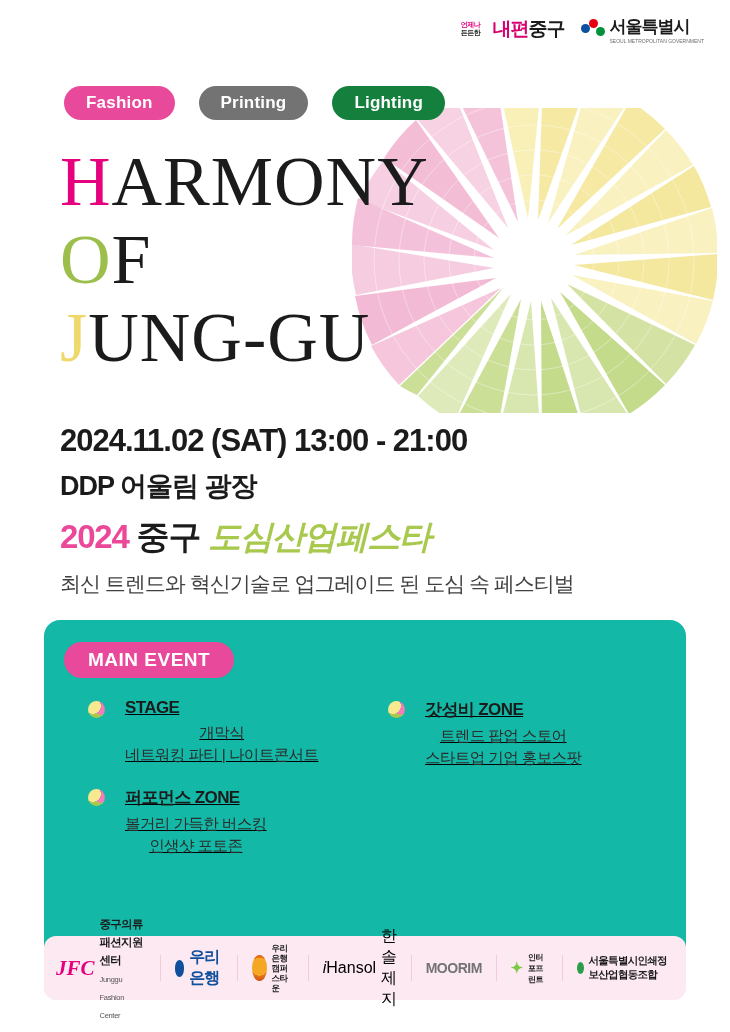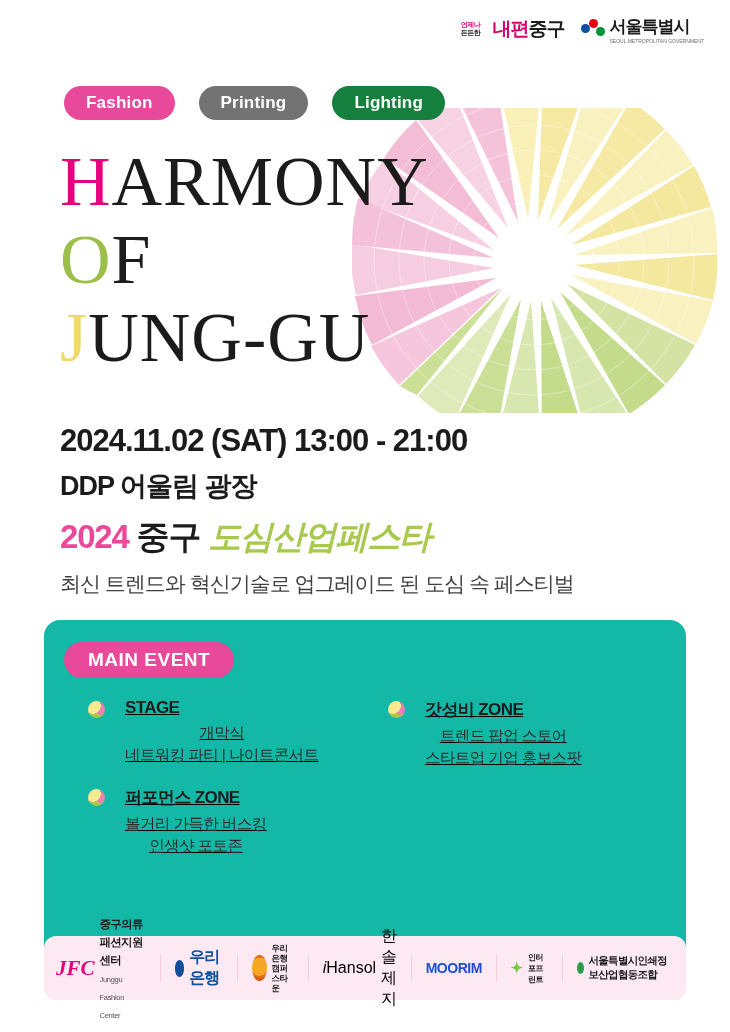--- a/index.html
+++ b/index.html
@@ -155,21 +155,21 @@
   .sp .woori-dot {
     width: 17px; height: 17px; border-radius: 50%;
     background: #0f4f9b;
   }
   .sp .woori { font-size: 16px; font-weight: 800; color:#0f4f9b; letter-spacing:-1px; }
   .sp .dgu-mark {
     width: 26px; height: 26px; border-radius: 50%;
     background: radial-gradient(circle at 50% 45%, #f5a623 0 55%, #e8751a 56%, #c1440e 100%);
   }
   .sp .dgu-txt { font-size: 8.5px; font-weight: 700; color:#1b1b1b; line-height:1.2; letter-spacing:-0.5px; }
-  .sp .moorim { font-size: 14px; font-weight: 800; color:#1d4ed8; letter-spacing:-0.5px; }
+  .sp .moorim { font-size: 14px; font-weight: 800; color:#737373; letter-spacing:-0.5px; }
   .sp .inter-mark { font-size: 15px; font-weight: 800; color:#7ac943; }
   .sp .inter-txt { font-size: 8px; font-weight:700; color:#1b1b1b; letter-spacing:-0.4px; }
   .sp .assoc-dot { width:12px;height:12px;border-radius:50%;background:#2a9d4a; }
   .sp .assoc-txt { font-size: 10.5px; font-weight:700; color:#1b1b1b; letter-spacing:-0.7px; }
   .sp-div { width:1px; height:26px; background:#f4c9dd; }
 </style>
 </head>
 <body>
 
 <div class="poster">

